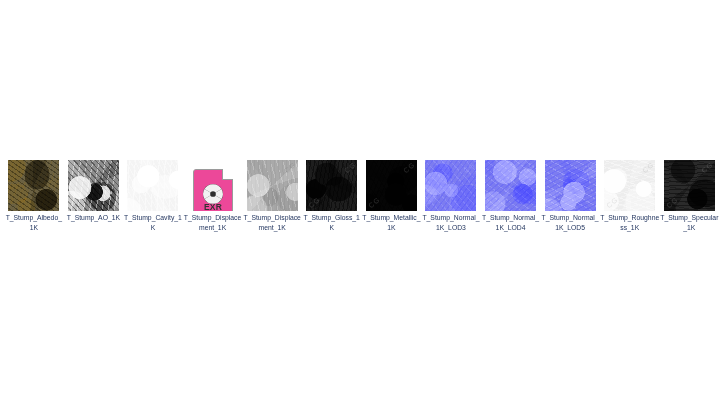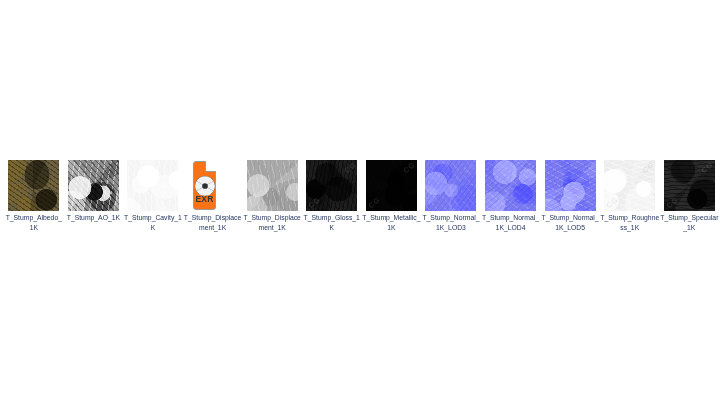--- a/index.html
+++ b/index.html
@@ -74,24 +74,24 @@
     pointer-events: none;
     white-space: nowrap;
   }
   .wm.a { right: 1px; top: 4px; }
   .wm.b { left: 2px;  bottom: 5px; }
   .wm.dark { color: rgba(0,0,0,0.10); }
 
   
   .exr-icon {
     position: absolute;
-    left: 6px; top: 1px;
-    width: 23px;
+    left: 6px; top: 9px;
+    width: 40px;
     height: 49px;
-    background: #f97316;
+    background: #ec4899;
     border: 1px solid #9a9a9a;
     border-radius: 3px 10px 3px 3px;
     box-sizing: border-box;
   }
   .exr-fold {
     position: absolute;
     right: -1px; top: -1px;
     width: 11px; height: 11px;
     background: #ffffff;
     border-left: 1px solid #9a9a9a;

